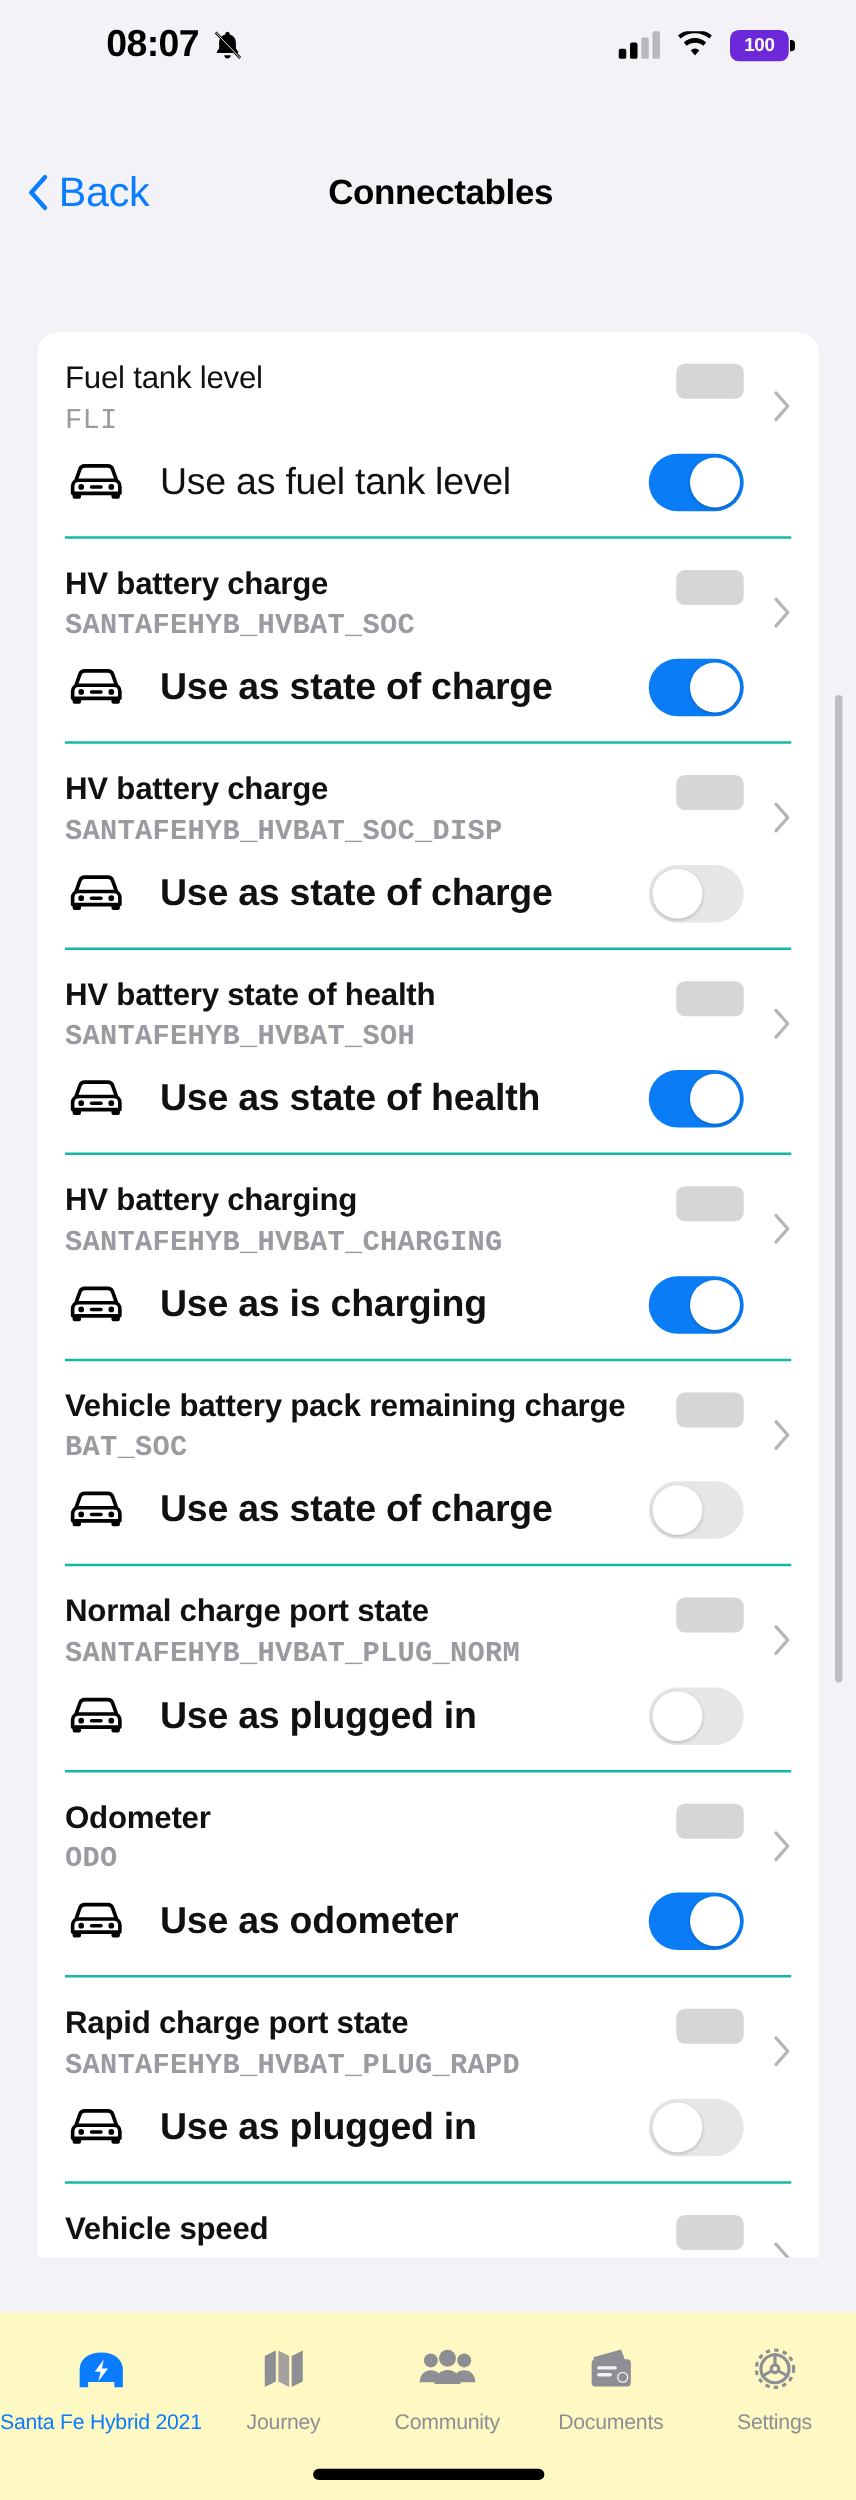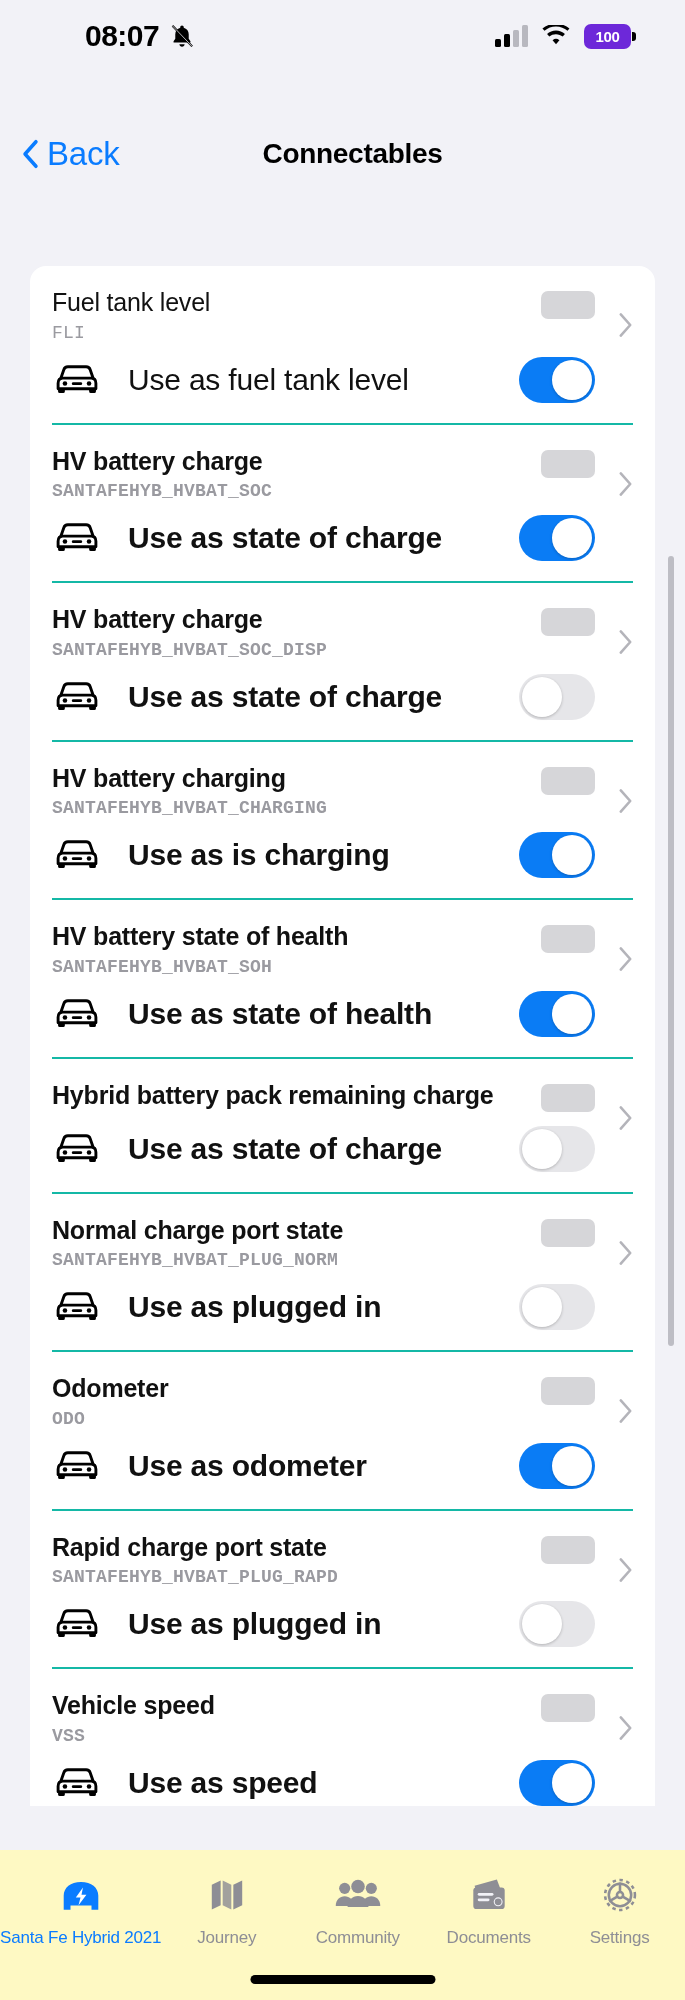--- a/index.html
+++ b/index.html
@@ -91,21 +91,21 @@
   .entry-inner { padding: 22px 0 20px 0; position: relative; }
 
   .entry-head { display: flex; align-items: flex-start; }
   .entry-texts { flex: 1 1 auto; min-width: 0; }
   .entry-title {
     font-size: 25px; color: #111; line-height: 1.18;
     letter-spacing: -0.2px; white-space: nowrap;
   }
   .entry-code {
     font-family: "Liberation Mono", monospace;
-    font-size: 18px; color: #9a9aa0; margin-top: 5px;
+    font-size: 23px; color: #9a9aa0; margin-top: 5px;
     letter-spacing: 0.2px; white-space: nowrap;
   }
   .entry-right {
     flex: 0 0 auto; display: flex; flex-direction: column;
     align-items: flex-end; padding-top: 3px;
   }
   .value-skeleton {
     width: 54px; height: 28px; border-radius: 7px;
     background: #d6d6d9; margin-right: 38px;
   }
@@ -310,20 +310,51 @@
         <span class="toggle off">
           <span class="knob"></span>
         </span>
       </div>
     </div>
         </div>
         <div class="entry">
     <div class="entry-inner">
       <div class="entry-head">
         <div class="entry-texts">
+          <div class="entry-title">HV battery state of health</div>
+          <div class="entry-code">SANTAFEHYB_HVBAT_SOH</div>
+        </div>
+        <div class="entry-right">
+          <div class="value-skeleton"></div>
+        </div>
+      </div>
+      <span class="chevron-right"><svg viewBox="0 0 12 22" width="15" height="26">
+    <polyline points="2,2 10,11 2,20" fill="none" stroke="#b4b4ba" stroke-width="2.2" stroke-linecap="round" stroke-linejoin="round"></polyline>
+  </svg></span>
+      <div class="entry-row">
+        <span class="car-icon"><svg viewBox="0 0 30 21" width="46" height="32">
+    <path d="M4.4 9.3 L6.4 3.6 C6.8 2.4 7.7 1.8 9 1.8 H21 C22.3 1.8 23.2 2.4 23.6 3.6 L25.6 9.3" fill="none" stroke="#000" stroke-width="1.9" stroke-linecap="round" stroke-linejoin="round"></path>
+    <path d="M2.6 12.6 C2.6 10.6 3.8 9.3 5.8 9.3 H24.2 C26.2 9.3 27.4 10.6 27.4 12.6 V16.2 H2.6 Z" fill="none" stroke="#000" stroke-width="1.9" stroke-linejoin="round"></path>
+    <rect x="2.6" y="16.2" width="4.4" height="2.8" rx="1" fill="#000"></rect>
+    <rect x="23" y="16.2" width="4.4" height="2.8" rx="1" fill="#000"></rect>
+    <circle cx="7.1" cy="12.8" r="1.5" fill="#000"></circle>
+    <circle cx="22.9" cy="12.8" r="1.5" fill="#000"></circle>
+    <rect x="11.6" y="11.9" width="6.8" height="1.9" rx="0.9" fill="#000"></rect>
+  </svg></span>
+        <span class="entry-row-label">Use as state of health</span>
+        <span class="toggle on">
+          <span class="knob"></span>
+        </span>
+      </div>
+    </div>
+        </div>
+        <div class="entry">
+    <div class="entry-inner">
+      <div class="entry-head">
+        <div class="entry-texts">
           <div class="entry-title">HV battery charging</div>
           <div class="entry-code">SANTAFEHYB_HVBAT_CHARGING</div>
         </div>
         <div class="entry-right">
           <div class="value-skeleton"></div>
         </div>
       </div>
       <span class="chevron-right"><svg viewBox="0 0 12 22" width="15" height="26">
     <polyline points="2,2 10,11 2,20" fill="none" stroke="#b4b4ba" stroke-width="2.2" stroke-linecap="round" stroke-linejoin="round"></polyline>
   </svg></span>
@@ -341,52 +372,22 @@
         <span class="toggle on">
           <span class="knob"></span>
         </span>
       </div>
     </div>
         </div>
         <div class="entry">
     <div class="entry-inner">
       <div class="entry-head">
         <div class="entry-texts">
-          <div class="entry-title">HV battery state of health</div>
-          <div class="entry-code">SANTAFEHYB_HVBAT_SOH</div>
-        </div>
-        <div class="entry-right">
-          <div class="value-skeleton"></div>
-        </div>
-      </div>
-      <span class="chevron-right"><svg viewBox="0 0 12 22" width="15" height="26">
-    <polyline points="2,2 10,11 2,20" fill="none" stroke="#b4b4ba" stroke-width="2.2" stroke-linecap="round" stroke-linejoin="round"></polyline>
-  </svg></span>
-      <div class="entry-row">
-        <span class="car-icon"><svg viewBox="0 0 30 21" width="46" height="32">
-    <path d="M4.4 9.3 L6.4 3.6 C6.8 2.4 7.7 1.8 9 1.8 H21 C22.3 1.8 23.2 2.4 23.6 3.6 L25.6 9.3" fill="none" stroke="#000" stroke-width="1.9" stroke-linecap="round" stroke-linejoin="round"></path>
-    <path d="M2.6 12.6 C2.6 10.6 3.8 9.3 5.8 9.3 H24.2 C26.2 9.3 27.4 10.6 27.4 12.6 V16.2 H2.6 Z" fill="none" stroke="#000" stroke-width="1.9" stroke-linejoin="round"></path>
-    <rect x="2.6" y="16.2" width="4.4" height="2.8" rx="1" fill="#000"></rect>
-    <rect x="23" y="16.2" width="4.4" height="2.8" rx="1" fill="#000"></rect>
-    <circle cx="7.1" cy="12.8" r="1.5" fill="#000"></circle>
-    <circle cx="22.9" cy="12.8" r="1.5" fill="#000"></circle>
-    <rect x="11.6" y="11.9" width="6.8" height="1.9" rx="0.9" fill="#000"></rect>
-  </svg></span>
-        <span class="entry-row-label">Use as state of health</span>
-        <span class="toggle on">
-          <span class="knob"></span>
-        </span>
-      </div>
-    </div>
-        </div>
-        <div class="entry">
-    <div class="entry-inner">
-      <div class="entry-head">
-        <div class="entry-texts">
-          <div class="entry-title">Hybrid battery pack remaining charge</div>
+          <div class="entry-title">Vehicle battery pack remaining charge</div>
+          <div class="entry-code">BAT_SOC</div>
         </div>
         <div class="entry-right">
           <div class="value-skeleton"></div>
         </div>
       </div>
       <span class="chevron-right"><svg viewBox="0 0 12 22" width="15" height="26">
     <polyline points="2,2 10,11 2,20" fill="none" stroke="#b4b4ba" stroke-width="2.2" stroke-linecap="round" stroke-linejoin="round"></polyline>
   </svg></span>
       <div class="entry-row">
         <span class="car-icon"><svg viewBox="0 0 30 21" width="46" height="32">

